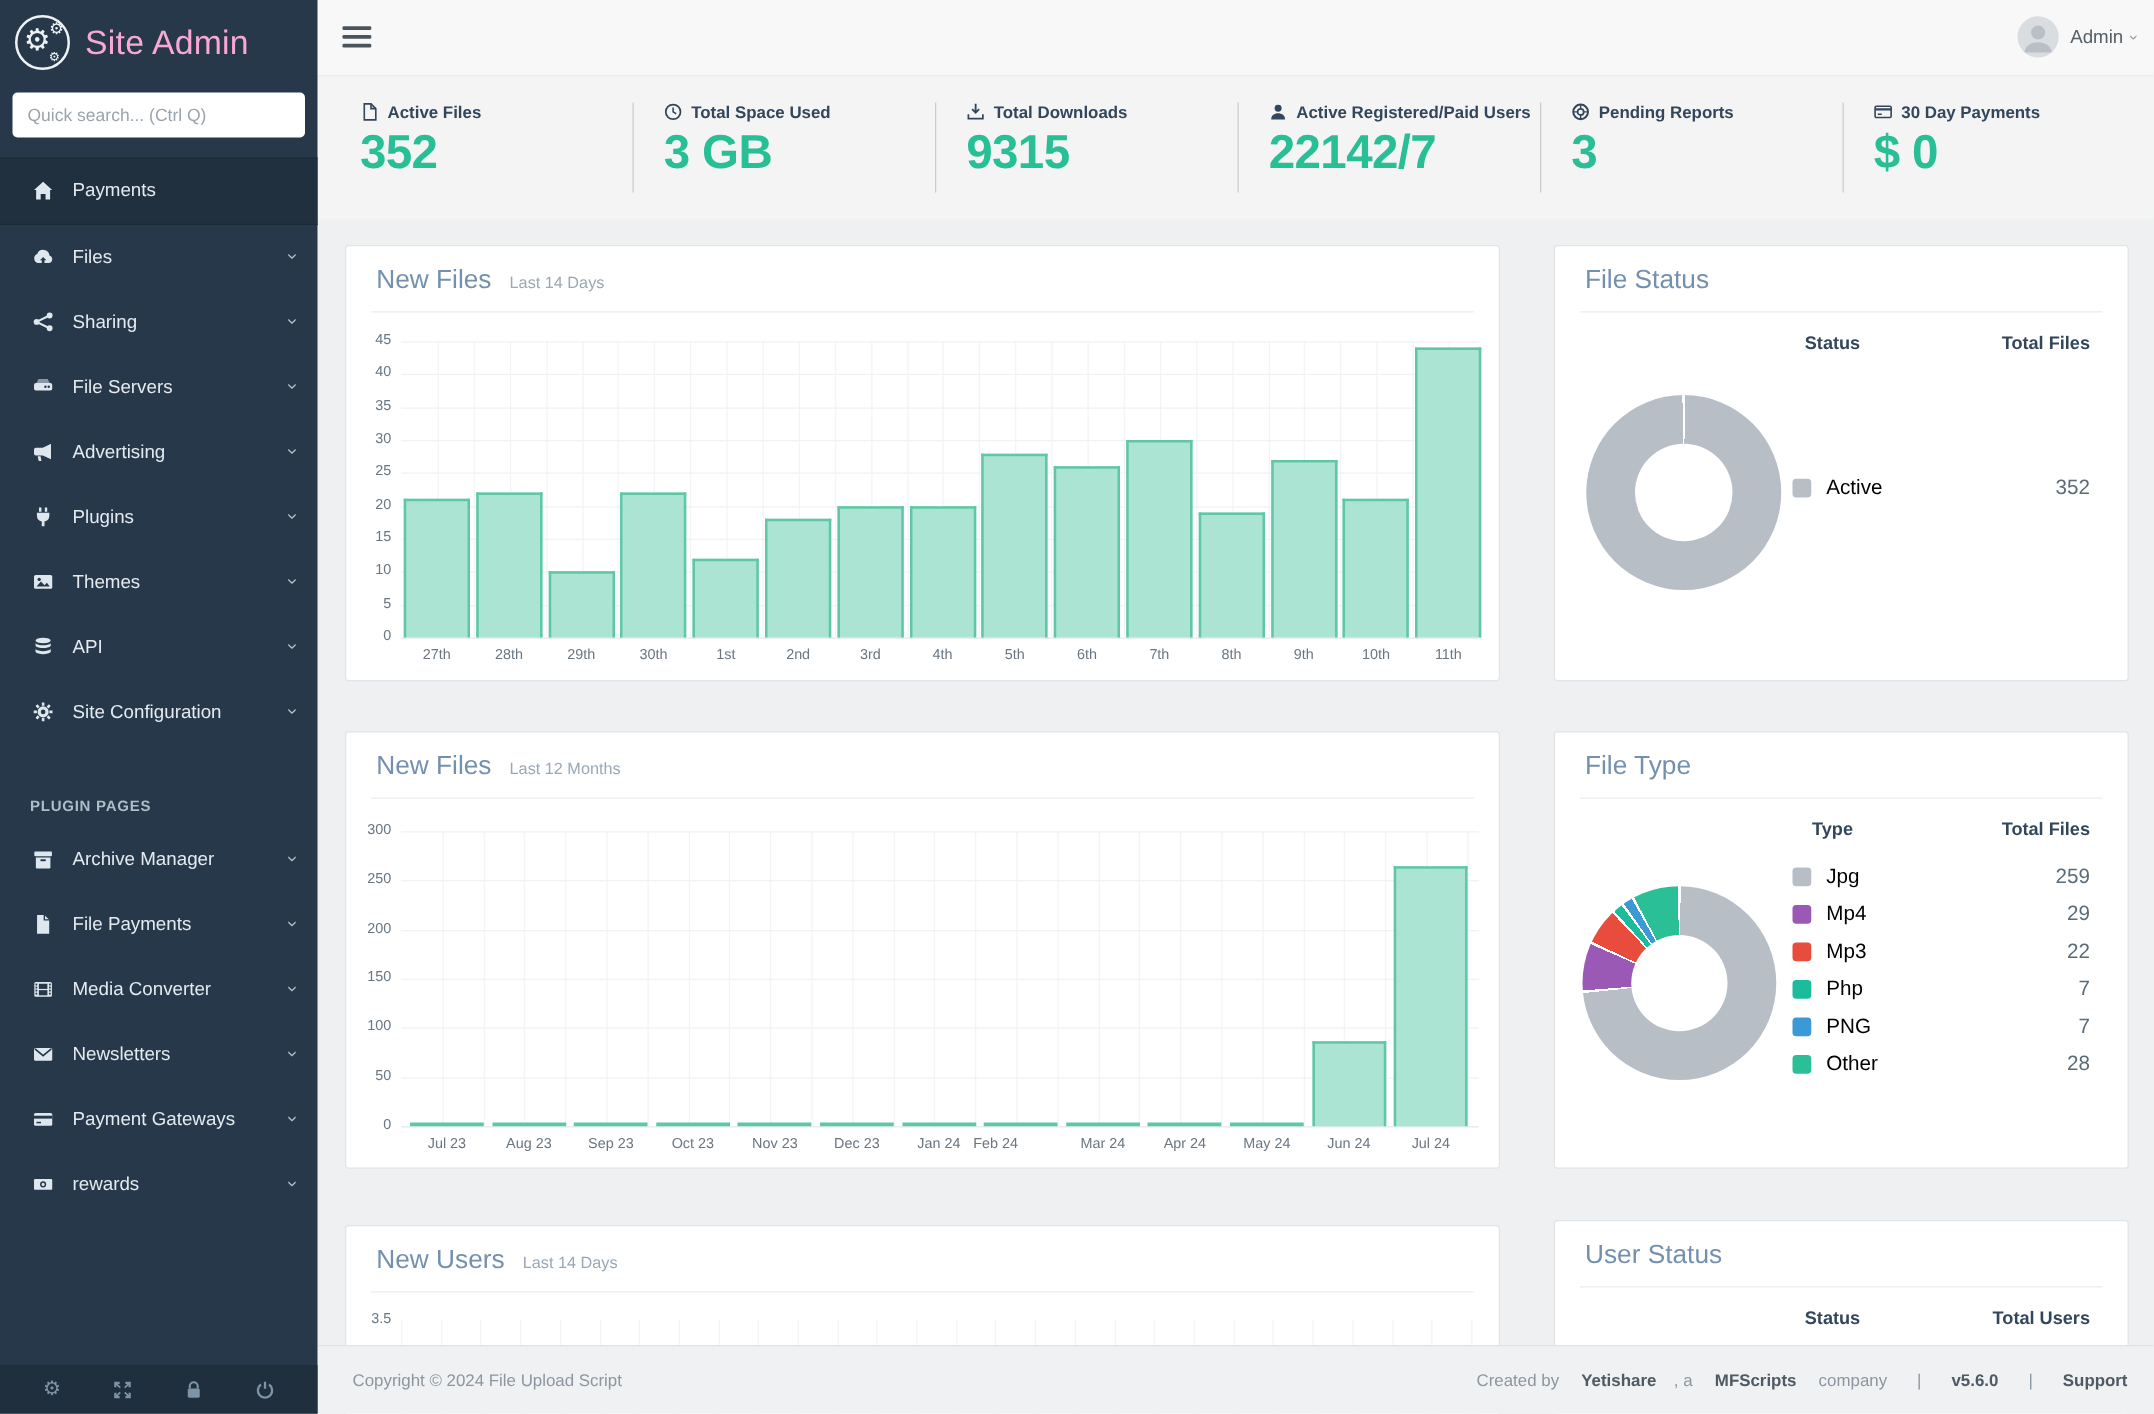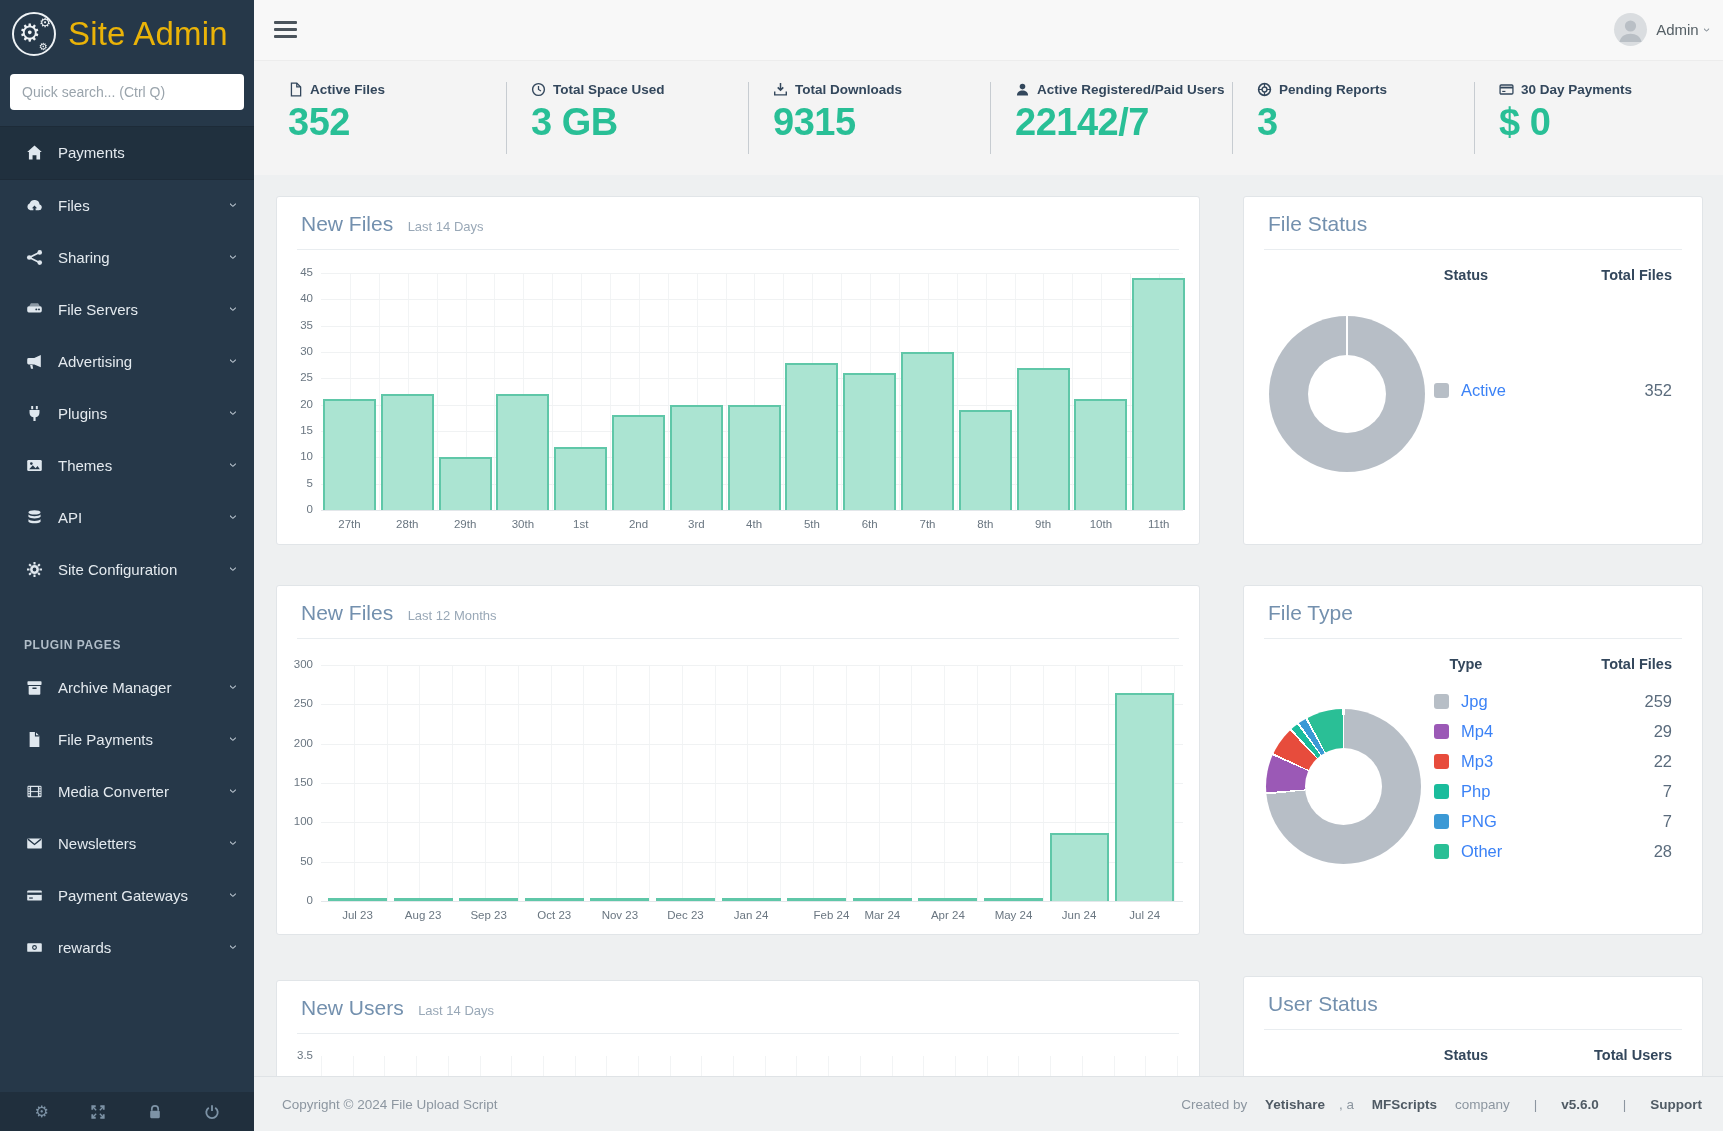--- a/index.html
+++ b/index.html
@@ -8,21 +8,21 @@
     font-family:"Liberation Sans","DejaVu Sans",sans-serif;
     background:#eef0f1; position:relative; overflow:hidden; color:#333;
   }
   
   .sidebar { position:absolute; left:0; top:0; bottom:0; width:254px; background:#263849; z-index:20; }
   .logo-row { display:flex; align-items:center; padding:12px 14px 10px 12px; }
   .logo-badge { width:44px; height:44px; border:2px solid #eef2f5; border-radius:50%; position:relative; color:#eef2f5; flex:0 0 44px; }
   .logo-badge .g1 { position:absolute; left:5px; top:4px; font-size:24px; line-height:30px; }
   .logo-badge .g2 { position:absolute; right:3px; top:1px; font-size:13px; line-height:16px; }
   .logo-badge .g3 { position:absolute; right:6px; bottom:2px; font-size:10px; line-height:11px; }
-  .logo-title { color:#eab308; font-size:33px; margin-left:12px; font-weight:400; letter-spacing:.2px; }
+  .logo-title { color:#f9a8d4; font-size:27px; margin-left:12px; font-weight:400; letter-spacing:.2px; }
   .search-wrap { padding:8px 10px 16px 10px; }
   .search-input { width:100%; height:36px; border:none; border-radius:4px; background:#ffffff; padding:0 12px; font-size:14px; color:#444; outline:none; font-family:inherit; }
   .search-input::placeholder { color:#9aa4ac; }
   .nav-item { position:relative; display:flex; align-items:center; padding:17px 22px 18px 22px; cursor:pointer; }
   .nav-item.active { background:#20303e; border-top:1px solid #1d2b38; border-bottom:1px solid #1d2b38; }
   .nav-ico { width:24px; flex:0 0 24px; display:flex; justify-content:center; color:#dfe7ee; }
   .nav-ico svg { width:17px; height:17px; }
   .nav-label { color:#e4eaef; font-size:15px; margin-left:12px; }
   .chev { position:absolute; right:18px; top:50%; transform:translateY(-58%) rotate(90deg); color:#b8c3cd; font-size:15px; line-height:12px; }
   .chev::before { content:"›"; }
@@ -71,21 +71,21 @@
   .nu-ytick { position:absolute; left:0; top:68px; width:36px; text-align:right; font-size:11.5px; color:#6a7681; }
   
   .donut { position:absolute; border-radius:50%; }
   .donut-hole { position:absolute; inset:39px; border-radius:50%; background:#fff; }
   .legend { position:absolute; left:190px; right:30px; top:70px; }
   .legend-head { display:flex; align-items:center; }
   .lh1 { min-width:64px; text-align:center; font-size:14.5px; font-weight:bold; color:#33475c; }
   .lh2 { margin-left:auto; font-size:14.5px; font-weight:bold; color:#33475c; }
   .legend-row { display:flex; align-items:center; margin-bottom:11px; }
   .swatch { width:15px; height:15px; border-radius:3px; margin-right:12px; flex:0 0 15px; }
-  .legend-label { font-size:16.5px; color:#3b82f6; }
+  .legend-label { font-size:16.5px; color:#000000; }
   .legend-value { margin-left:auto; font-size:16.5px; color:#5a6b7c; }
   .fs-single { margin-top:98px; }
   .ft-rows { margin-top:20px; }
   
   .footer { position:absolute; left:0; right:0; bottom:0; height:55px; background:#eff1f2; border-top:1px solid #dfe3e6; display:flex; align-items:center; justify-content:space-between; padding:0 21px 0 31px; z-index:10; }
   .footer, .footer span { font-size:13.5px; color:#8c96a0;padding-left:14px; }
   .footer .b { font-weight:bold; color:#4f5a64; }
   .footer .sep { margin:0 10px; }
 </style>
 </head>
@@ -546,21 +546,21 @@
         <div class="bar tiny" style="left: 663px; width: 59px; height: 3px; background: rgb(95, 199, 168);"></div>
         <div class="bar" style="left: 728.6px; width: 59px; height: 67.6533px; background: rgb(171, 228, 210); border-color: rgb(95, 199, 168);"></div>
         <div class="bar" style="left: 794.2px; width: 59px; height: 207.68px; background: rgb(171, 228, 210); border-color: rgb(95, 199, 168);"></div>
         <div class="xtick" style="left: 7px; width: 59px; top: 244px;">Jul 23</div>
         <div class="xtick" style="left: 72.6px; width: 59px; top: 244px;">Aug 23</div>
         <div class="xtick" style="left: 138.2px; width: 59px; top: 244px;">Sep 23</div>
         <div class="xtick" style="left: 203.8px; width: 59px; top: 244px;">Oct 23</div>
         <div class="xtick" style="left: 269.4px; width: 59px; top: 244px;">Nov 23</div>
         <div class="xtick" style="left: 335px; width: 59px; top: 244px;">Dec 23</div>
         <div class="xtick" style="left: 400.6px; width: 59px; top: 244px;">Jan 24</div>
-        <div class="xtick" style="left: 481px; width: 59px; top: 244px;">Feb 24</div>
+        <div class="xtick" style="left: 446px; width: 59px; top: 244px;">Feb 24</div>
         <div class="xtick" style="left: 531.8px; width: 59px; top: 244px;">Mar 24</div>
         <div class="xtick" style="left: 597.4px; width: 59px; top: 244px;">Apr 24</div>
         <div class="xtick" style="left: 663px; width: 59px; top: 244px;">May 24</div>
         <div class="xtick" style="left: 728.6px; width: 59px; top: 244px;">Jun 24</div>
         <div class="xtick" style="left: 794.2px; width: 59px; top: 244px;">Jul 24</div>
       </div>
   </section>
 
   <section class="panel" id="panel-ft">
     <div class="panel-head">

